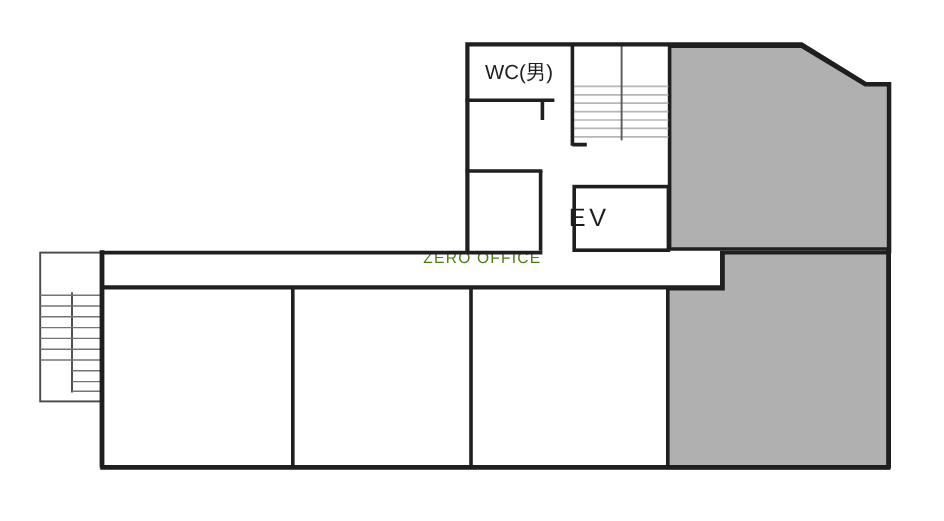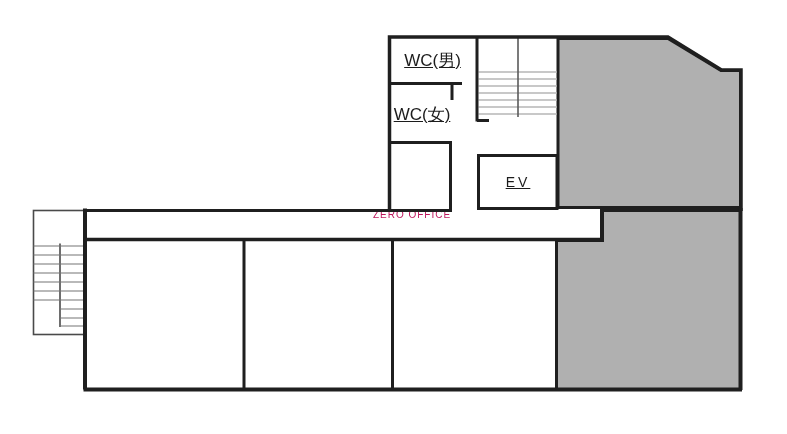--- a/index.html
+++ b/index.html
@@ -8,31 +8,31 @@
     width:787px;height:434px;
     background:#ffffff;
     font-family:"Liberation Sans", sans-serif;
     overflow:hidden;
   }
   #plan-svg{position:absolute;left:0;top:0;z-index:2;}
   .room-label{
     position:absolute;z-index:3;
     display:flex;align-items:center;justify-content:center;
     color:#1c1c1c;font-size:17px;font-weight:500;
-    white-space:nowrap;pointer-events:none;text-decoration:underline;
+    white-space:nowrap;pointer-events:none;
   }
   .label-wc-men{left:388px;top:38px;width:89px;height:45px;}
   .label-wc-women{left:384px;top:88px;width:76px;height:53px;}
   .label-water-heater{left:388px;top:145px;width:63px;height:62px;}
-  .label-elevator{left:479px;top:157px;width:78px;height:50px;letter-spacing:3px;font-size:14px;}
+  .label-elevator{left:452px;top:157px;width:78px;height:50px;letter-spacing:3px;font-size:21px;}
   .watermark{
     position:absolute;z-index:1;
-    left:352px;top:205px;width:120px;height:18px;
+    left:342px;top:205px;width:120px;height:18px;
     display:flex;align-items:center;justify-content:center;
-    color:#be185d;font-size:10px;letter-spacing:1px;font-weight:500;
+    color:#4d7c0f;font-size:13px;letter-spacing:1px;font-weight:500;
     pointer-events:none;
   }
 </style>
 </head>
 <body>
 
 <div id="stage">
 
   <div class="watermark">ZERO OFFICE</div>
 
@@ -71,16 +71,15 @@
       <path stroke-width="3" d="M452 83.5 V100"></path>
       <path stroke-width="3" d="M388 142.5 H452"></path>
       <path stroke-width="3" d="M450.5 142.5 V209"></path>
       <path stroke-width="3" d="M477 37 V121.5 M477 120.5 H489"></path>
     </g>
 
     <rect x="478.5" y="155.5" width="78.5" height="53" fill="#ffffff" stroke="#1f1f1f" stroke-width="3"></rect>
   </svg>
 
   <div class="room-label label-wc-men">WC(男)</div>
-  <div class="room-label label-wc-women">WC(女)</div>
   <div class="room-label label-elevator">EV</div>
 
 </div>
 
 </body></html>

